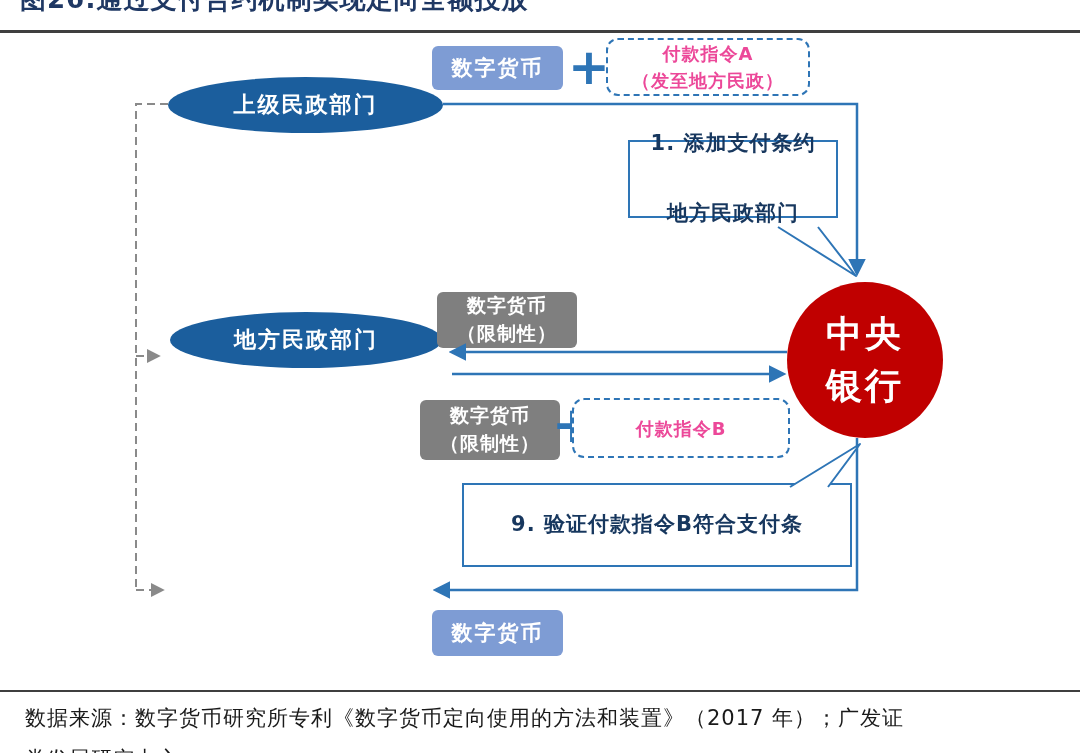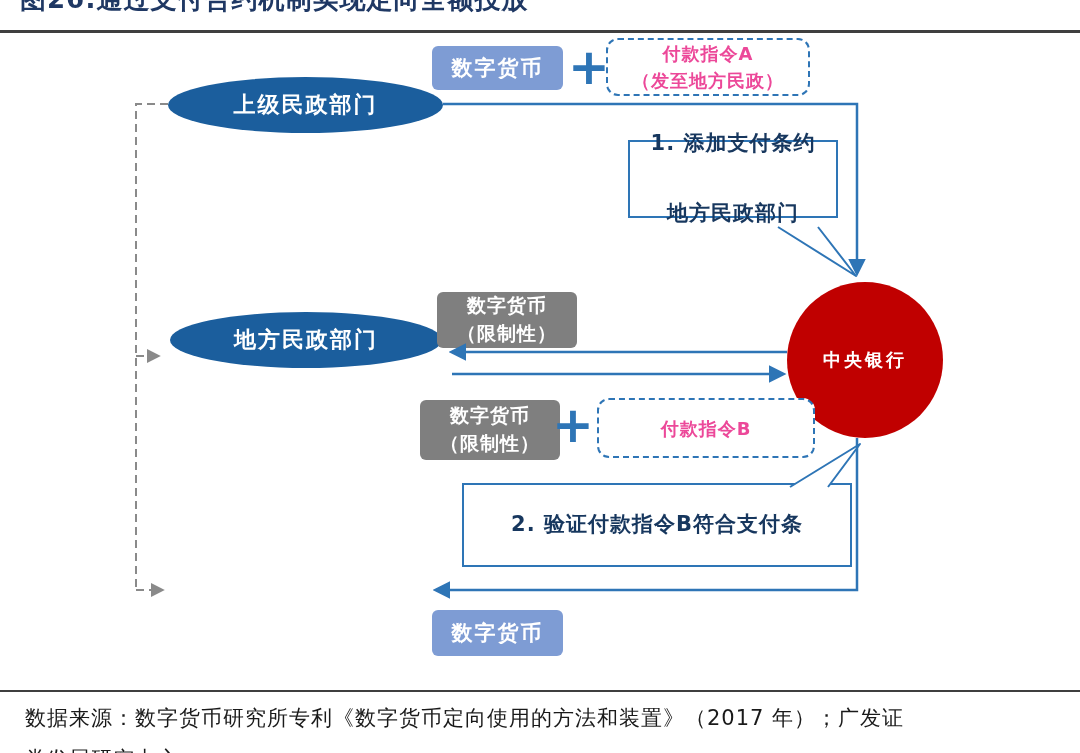--- a/index.html
+++ b/index.html
@@ -19,22 +19,22 @@
     position:absolute;background:#1B5E9D;border-radius:50%;
     display:flex;align-items:center;justify-content:center;
     color:#fff;font-weight:bold;font-size:22px;letter-spacing:2px;
   }
   .e1{left:168px;top:77px;width:275px;height:56px;}
   .e2{left:170px;top:312px;width:272px;height:56px;}
   .e3{left:175px;top:563px;width:253px;height:55px;}
 
   .bank{
     position:absolute;left:787px;top:282px;width:156px;height:156px;border-radius:50%;
-    background:#C00000;color:#fff;display:flex;flex-direction:row;
-    align-items:center;justify-content:center;font-size:18px;font-weight:bold;
+    background:#C00000;color:#fff;display:flex;flex-direction:column;
+    align-items:center;justify-content:center;font-size:36px;font-weight:bold;
     line-height:1.45;letter-spacing:3px;text-align:center;
   }
   .bank span{display:block;}
 
   .tag{
     position:absolute;display:flex;flex-direction:column;align-items:center;justify-content:center;
     color:#fff;font-weight:bold;border-radius:6px;text-align:center;box-sizing:border-box;
   }
   .tag span{display:block;}
   .tag-blue{background:#7E9CD4;font-size:21px;letter-spacing:2px;}
@@ -51,21 +51,21 @@
   .p2{left:552px;top:400px;}
 
   .dashedbox{
     position:absolute;border:2px dashed #2E75B6;border-radius:12px;color:#ec4899;
     display:flex;flex-direction:column;align-items:center;justify-content:center;
     font-size:18px;font-weight:bold;line-height:1.5;background:#fff;text-align:center;
     box-sizing:border-box;letter-spacing:1px;
   }
   .dashedbox span{display:block;}
   .dA{left:606px;top:38px;width:204px;height:58px;}
-  .dB{left:597px;top:398px;width:218px;height:60px;}
+  .dB{left:572px;top:398px;width:218px;height:60px;}
 
   .callout{
     position:absolute;border:2px solid #2E75B6;background:#fff;color:#17375E;
     display:flex;flex-direction:column;align-items:center;justify-content:center;
     font-size:21px;font-weight:600;line-height:1.6;text-align:center;box-sizing:border-box;
     letter-spacing:1px;
   }
   .callout span{display:block;}
   .c1{left:628px;top:140px;width:210px;height:78px;gap:36px;}
   .c2{left:462px;top:483px;width:390px;height:84px;}
@@ -119,21 +119,21 @@
   </div>
   <div class="dashedbox dB">
     <span>付款指令B</span>
   </div>
 
   <div class="callout c1">
     <span>1. 添加支付条约</span>
     <span>地方民政部门</span>
   </div>
   <div class="callout c2">
-    <span>2. 验证付款指令B符合支付条</span>
+    <span>9. 验证付款指令B符合支付条</span>
   </div>
 
   <svg class="links" width="1080" height="753" viewBox="0 0 1080 753">
     <defs>
       <marker id="arrowBlue" viewBox="0 0 10 10" refX="8" refY="5" markerWidth="7" markerHeight="7" orient="auto">
         <path d="M0,0 L10,5 L0,10 z" fill="#2E75B6"></path>
       </marker>
       <marker id="arrowGray" viewBox="0 0 10 10" refX="8" refY="5" markerWidth="7" markerHeight="7" orient="auto">
         <path d="M0,0 L10,5 L0,10 z" fill="#8A8A8A"></path>
       </marker>

